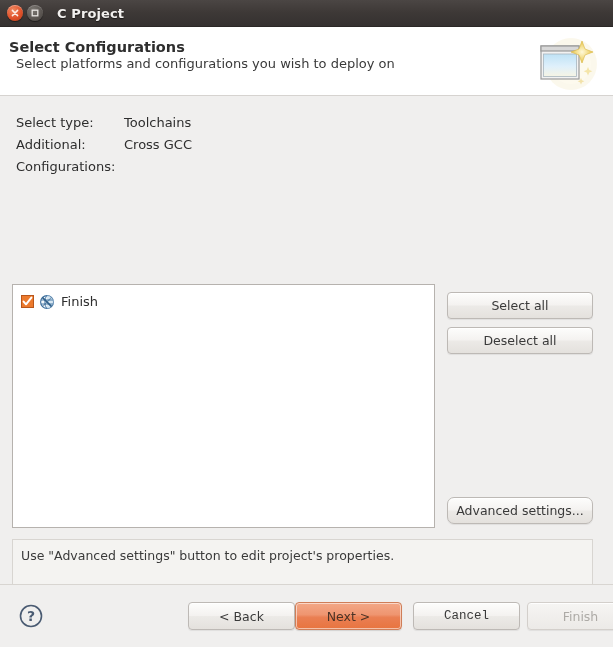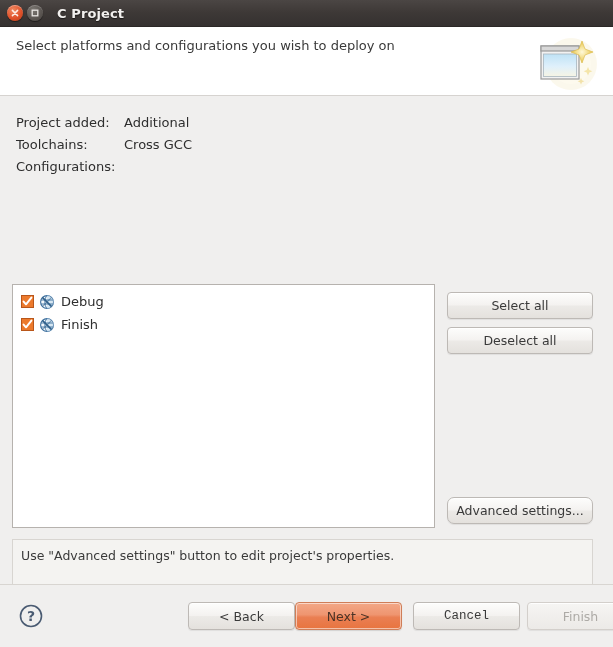--- a/index.html
+++ b/index.html
@@ -245,20 +245,21 @@
     </div>
     <div class="win-btn max">
       <svg width="8" height="8" viewBox="0 0 8 8">
         <rect x="1.2" y="1.2" width="5.6" height="5.6" fill="none" stroke="#e8e5e2" stroke-width="1.3"></rect>
       </svg>
     </div>
     <div class="title-text">C Project</div>
   </div>
 
   <div class="wiz-header">
+    <div class="wiz-title">Select Configurations</div>
     <div class="wiz-sub">Select platforms and configurations you wish to deploy on</div>
 
     <svg class="wiz-icon" viewBox="0 0 76 56">
       <defs>
         <linearGradient id="shGrad" x1="0" y1="0" x2="1" y2="1">
           <stop offset="0%" stop-color="#ffffff"></stop>
           <stop offset="100%" stop-color="#e9eef5"></stop>
         </linearGradient>
         <linearGradient id="winGrad" x1="0" y1="0" x2="0" y2="1">
           <stop offset="0%" stop-color="#bfe2f5"></stop>
@@ -282,54 +283,35 @@
 
       <path d="M63 31 l1.3 3 3 1.3 -3 1.3 -1.3 3 -1.3 -3 -3 -1.3 3 -1.3 Z" fill="#f3e2a1" opacity="0.9"></path>
       <path d="M56 42 l1 2.3 2.3 1 -2.3 1 -1 2.3 -1 -2.3 -2.3 -1 2.3 -1 Z" fill="#f0dd9b" opacity="0.85"></path>
     </svg>
   </div>
 
   <div class="wiz-body">
 
     <div class="info-grid">
       <div class="info-row">
-        <div class="info-label">Project added:</div>
-        <div class="info-value">Additional</div>
+        <div class="info-label">Select type:</div>
+        <div class="info-value">Toolchains</div>
       </div>
       <div class="info-row">
-        <div class="info-label">Toolchains:</div>
+        <div class="info-label">Additional:</div>
         <div class="info-value">Cross GCC</div>
       </div>
       <div class="info-row">
         <div class="info-label">Configurations:</div>
         <div class="info-value"></div>
       </div>
     </div>
 
     <div class="listbox">
 
-      <div class="list-item">
-        <span class="chk">
-          <svg width="13" height="13" viewBox="0 0 13 13">
-            <rect x="0.5" y="0.5" width="12" height="12" fill="#ec7a2d" stroke="#b9561a" stroke-width="1"></rect>
-            <path d="M2.6 6.6 L5 9.3 L10.4 2.6" fill="none" stroke="#ffffff" stroke-width="2" stroke-linecap="round" stroke-linejoin="round"></path>
-          </svg>
-        </span>
-        <span class="cfg-icon">
-          <svg width="16" height="16" viewBox="0 0 16 16">
-            <circle cx="8" cy="8" r="6.4" fill="#f4f8fb" stroke="#3c6f9e" stroke-width="1.1"></circle>
-            <path d="M8 1.6 a6.4 6.4 0 0 1 0 12.8" fill="#cfe2f0" opacity="0.8"></path>
-            <path d="M1.8 6 H14.2 M1.8 10 H14.2" stroke="#3c6f9e" stroke-width="0.9" fill="none"></path>
-            <path d="M8 1.6 C5.2 4 5.2 12 8 14.4" stroke="#3c6f9e" stroke-width="0.9" fill="none"></path>
-            <path d="M3.4 3.4 L12.6 12.6" stroke="#2f5f8a" stroke-width="1.6"></path>
-            <path d="M12.6 3.4 L3.4 12.6" stroke="#2f5f8a" stroke-width="1.2" opacity="0.55"></path>
-          </svg>
-        </span>
-        <span class="list-label">Debug</span>
-      </div>
 
       <div class="list-item">
         <span class="chk">
           <svg width="13" height="13" viewBox="0 0 13 13">
             <rect x="0.5" y="0.5" width="12" height="12" fill="#ec7a2d" stroke="#b9561a" stroke-width="1"></rect>
             <path d="M2.6 6.6 L5 9.3 L10.4 2.6" fill="none" stroke="#ffffff" stroke-width="2" stroke-linecap="round" stroke-linejoin="round"></path>
           </svg>
         </span>
         <span class="cfg-icon">
           <svg width="16" height="16" viewBox="0 0 16 16">

